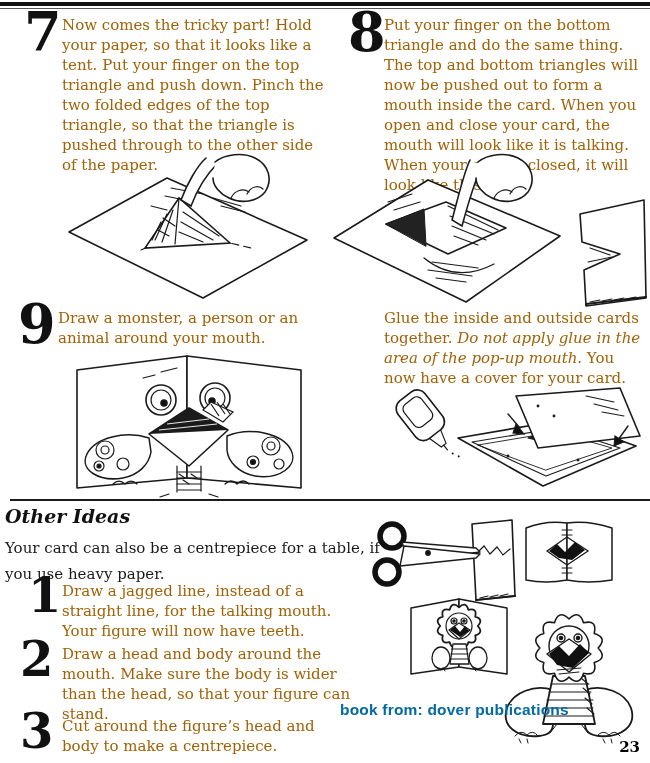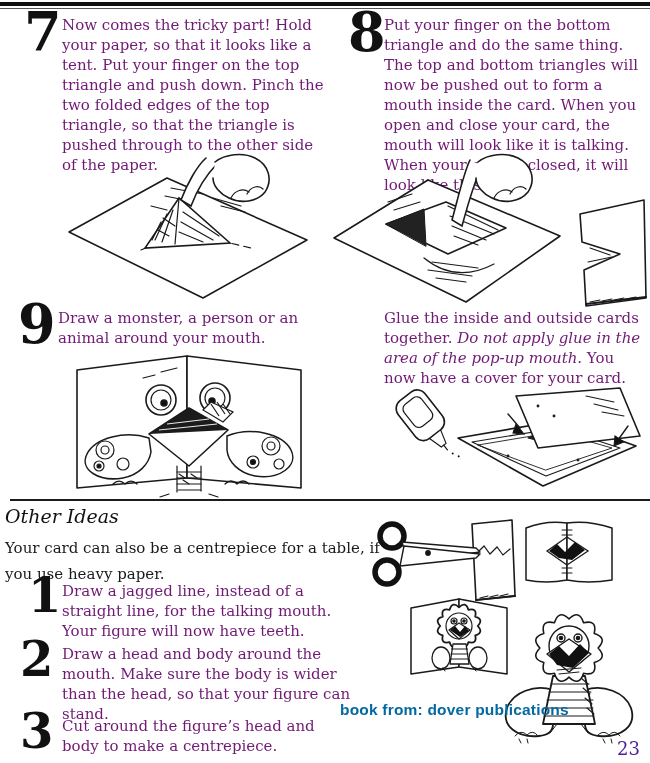--- a/index.html
+++ b/index.html
@@ -8,37 +8,37 @@
     font-family:"DejaVu Serif",serif;color:#1a1a1a;overflow:hidden;
   }
   .topbar{position:absolute;top:2px;left:0;right:0;height:4px;background:#111;}
   .topbar2{position:absolute;top:8px;left:0;right:0;height:1px;background:#555;}
   .bignum{
     position:absolute;font-size:54px;line-height:0.9;font-weight:bold;
     letter-spacing:-2px;color:#111;
   }
   .bignum.small{font-size:50px;}
   .steptext{
-    position:absolute;font-size:15px;line-height:20px;color:#701a75;
+    position:absolute;font-size:15px;line-height:20px;color:#a16207;
     text-align:left;
   }
   .it{font-style:italic;}
   .rule{position:absolute;left:10px;right:0;top:499px;height:2px;background:#1c1c1c;}
   .oi-head{
-    position:absolute;left:5px;top:505px;font-style:italic;font-weight:400;
+    position:absolute;left:5px;top:505px;font-style:italic;font-weight:700;
     font-size:19px;color:#111;
   }
   .intro{position:absolute;left:5px;top:535px;width:382px;font-size:15px;line-height:26px;}
   .fig{position:absolute;}
   .fig *{vector-effect:non-scaling-stroke;}
   .red{
     position:absolute;font-family:"Liberation Sans",sans-serif;font-weight:bold;
     font-size:15.5px;letter-spacing:0.2px;white-space:nowrap;z-index:5;
   }
-  .pagenum{position:absolute;right:10px;top:738px;font-size:18px;color:#4c1d95;}
+  .pagenum{position:absolute;right:10px;top:738px;font-size:15px;color:#000000;font-weight:bold;}
 </style>
 </head>
 <body>
 
 <div class="page">
   <div class="topbar"></div>
   <div class="topbar2"></div>
 
   <div class="bignum" style="left:24px;top:8px">7</div>
   <div class="steptext" style="left:62px;top:15px;width:268px">Now comes the tricky part! Hold your paper, so that it looks like a tent. Put your finger on the top triangle and push down. Pinch the two folded edges of the top triangle, so that the triangle is pushed through to the other side of the paper.</div>

